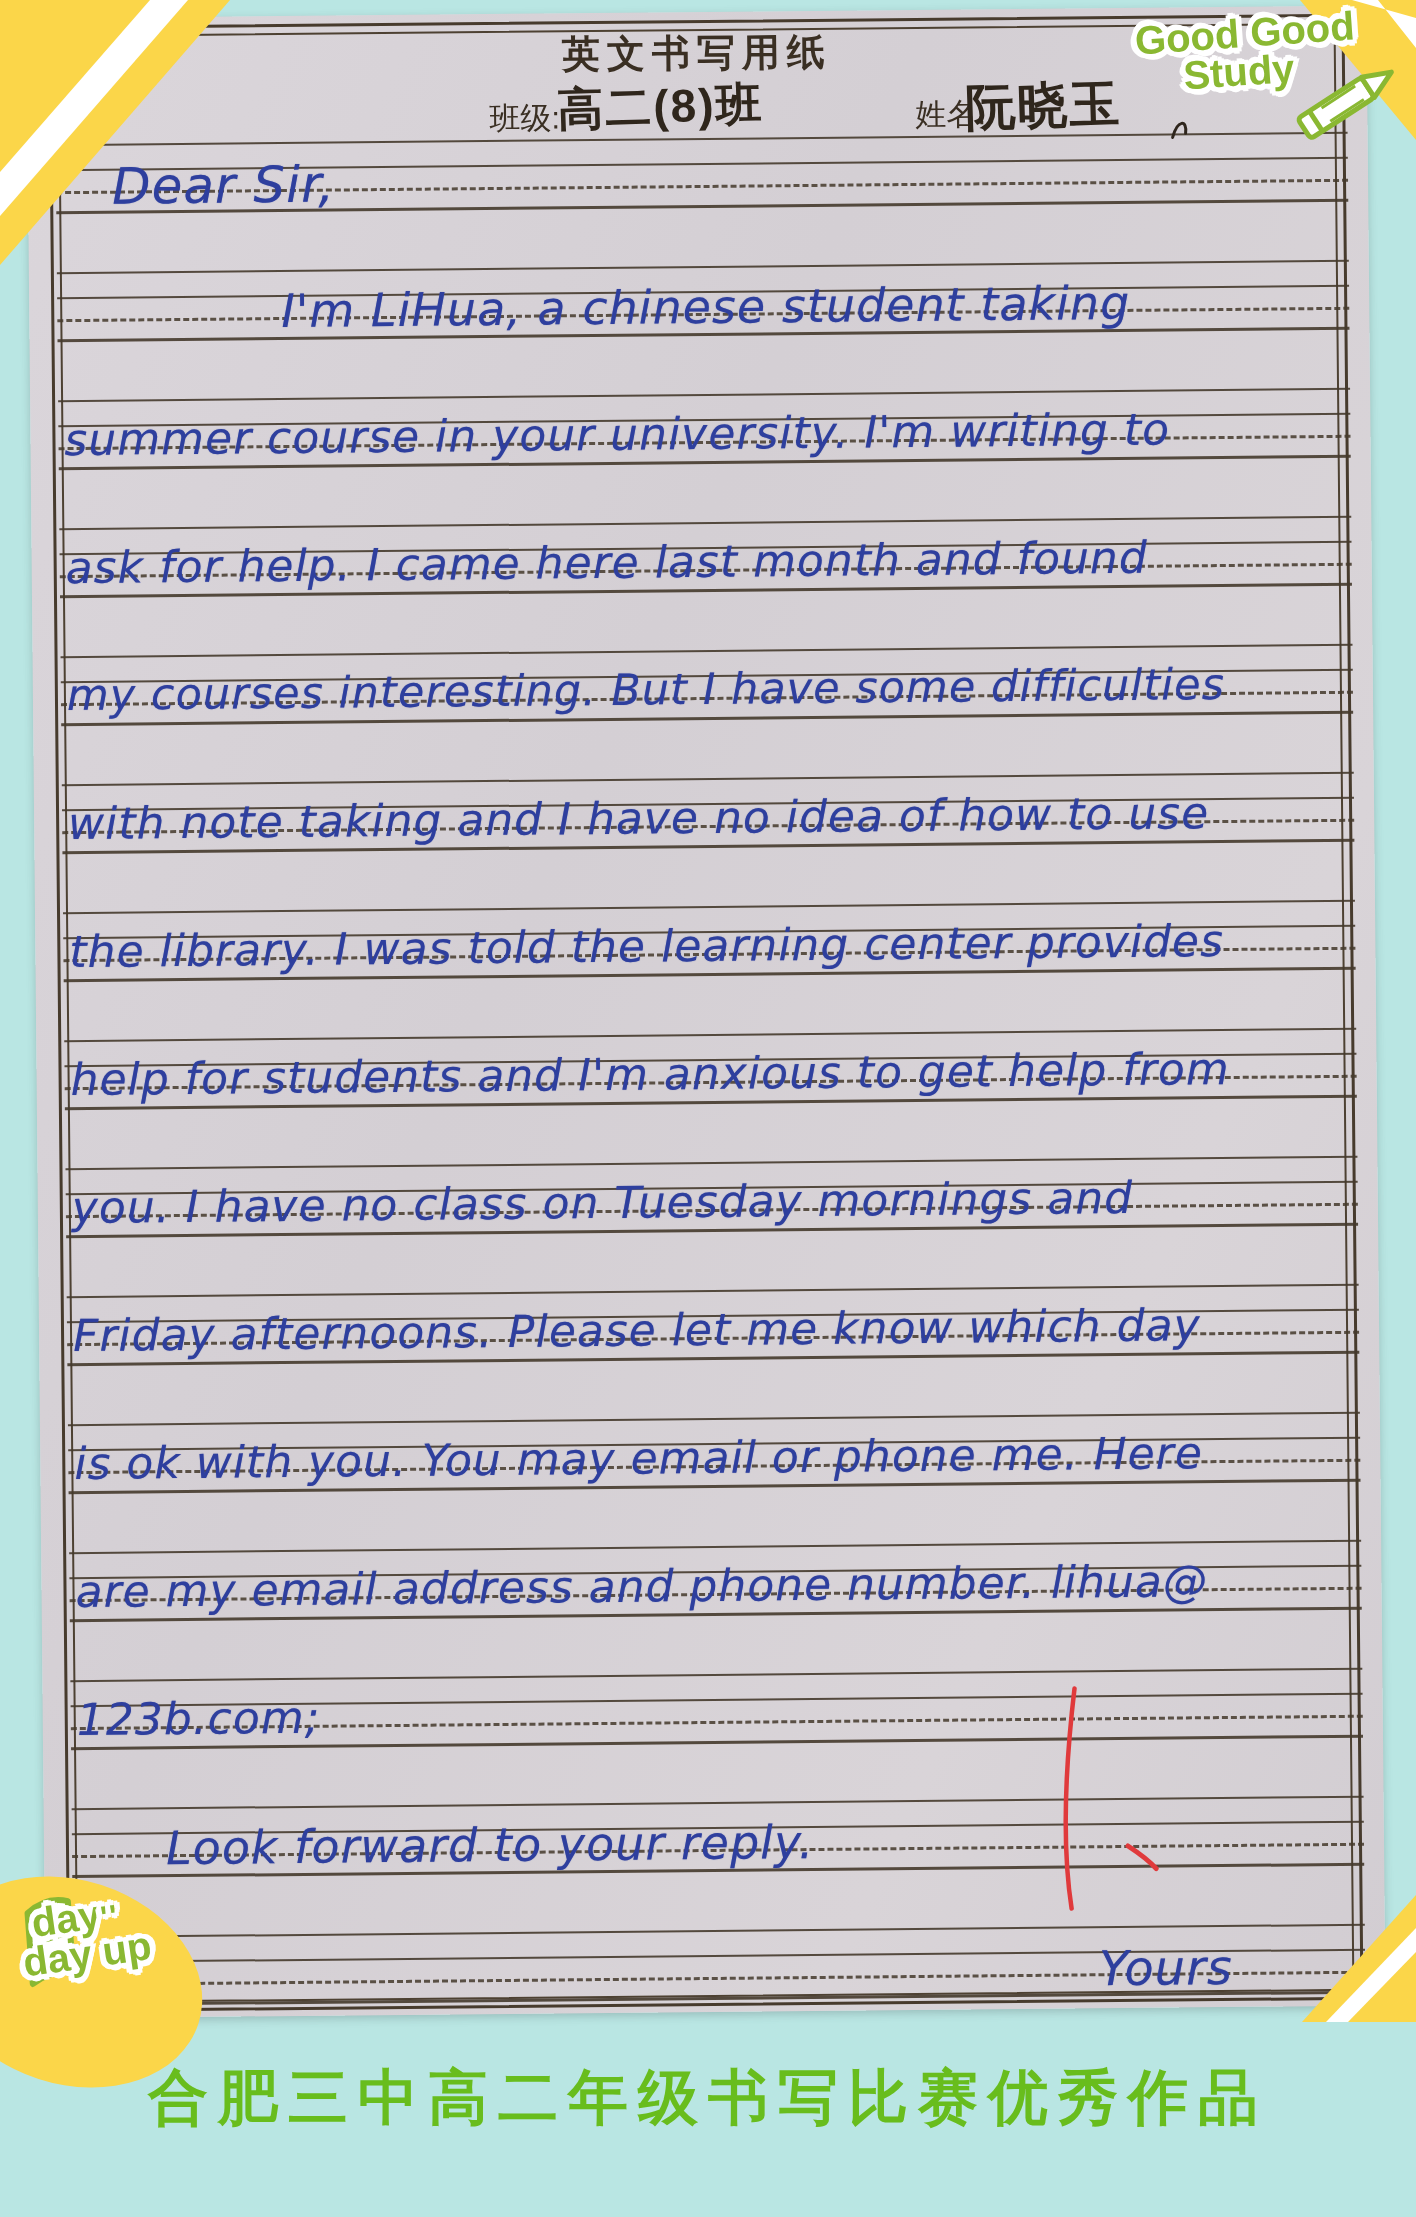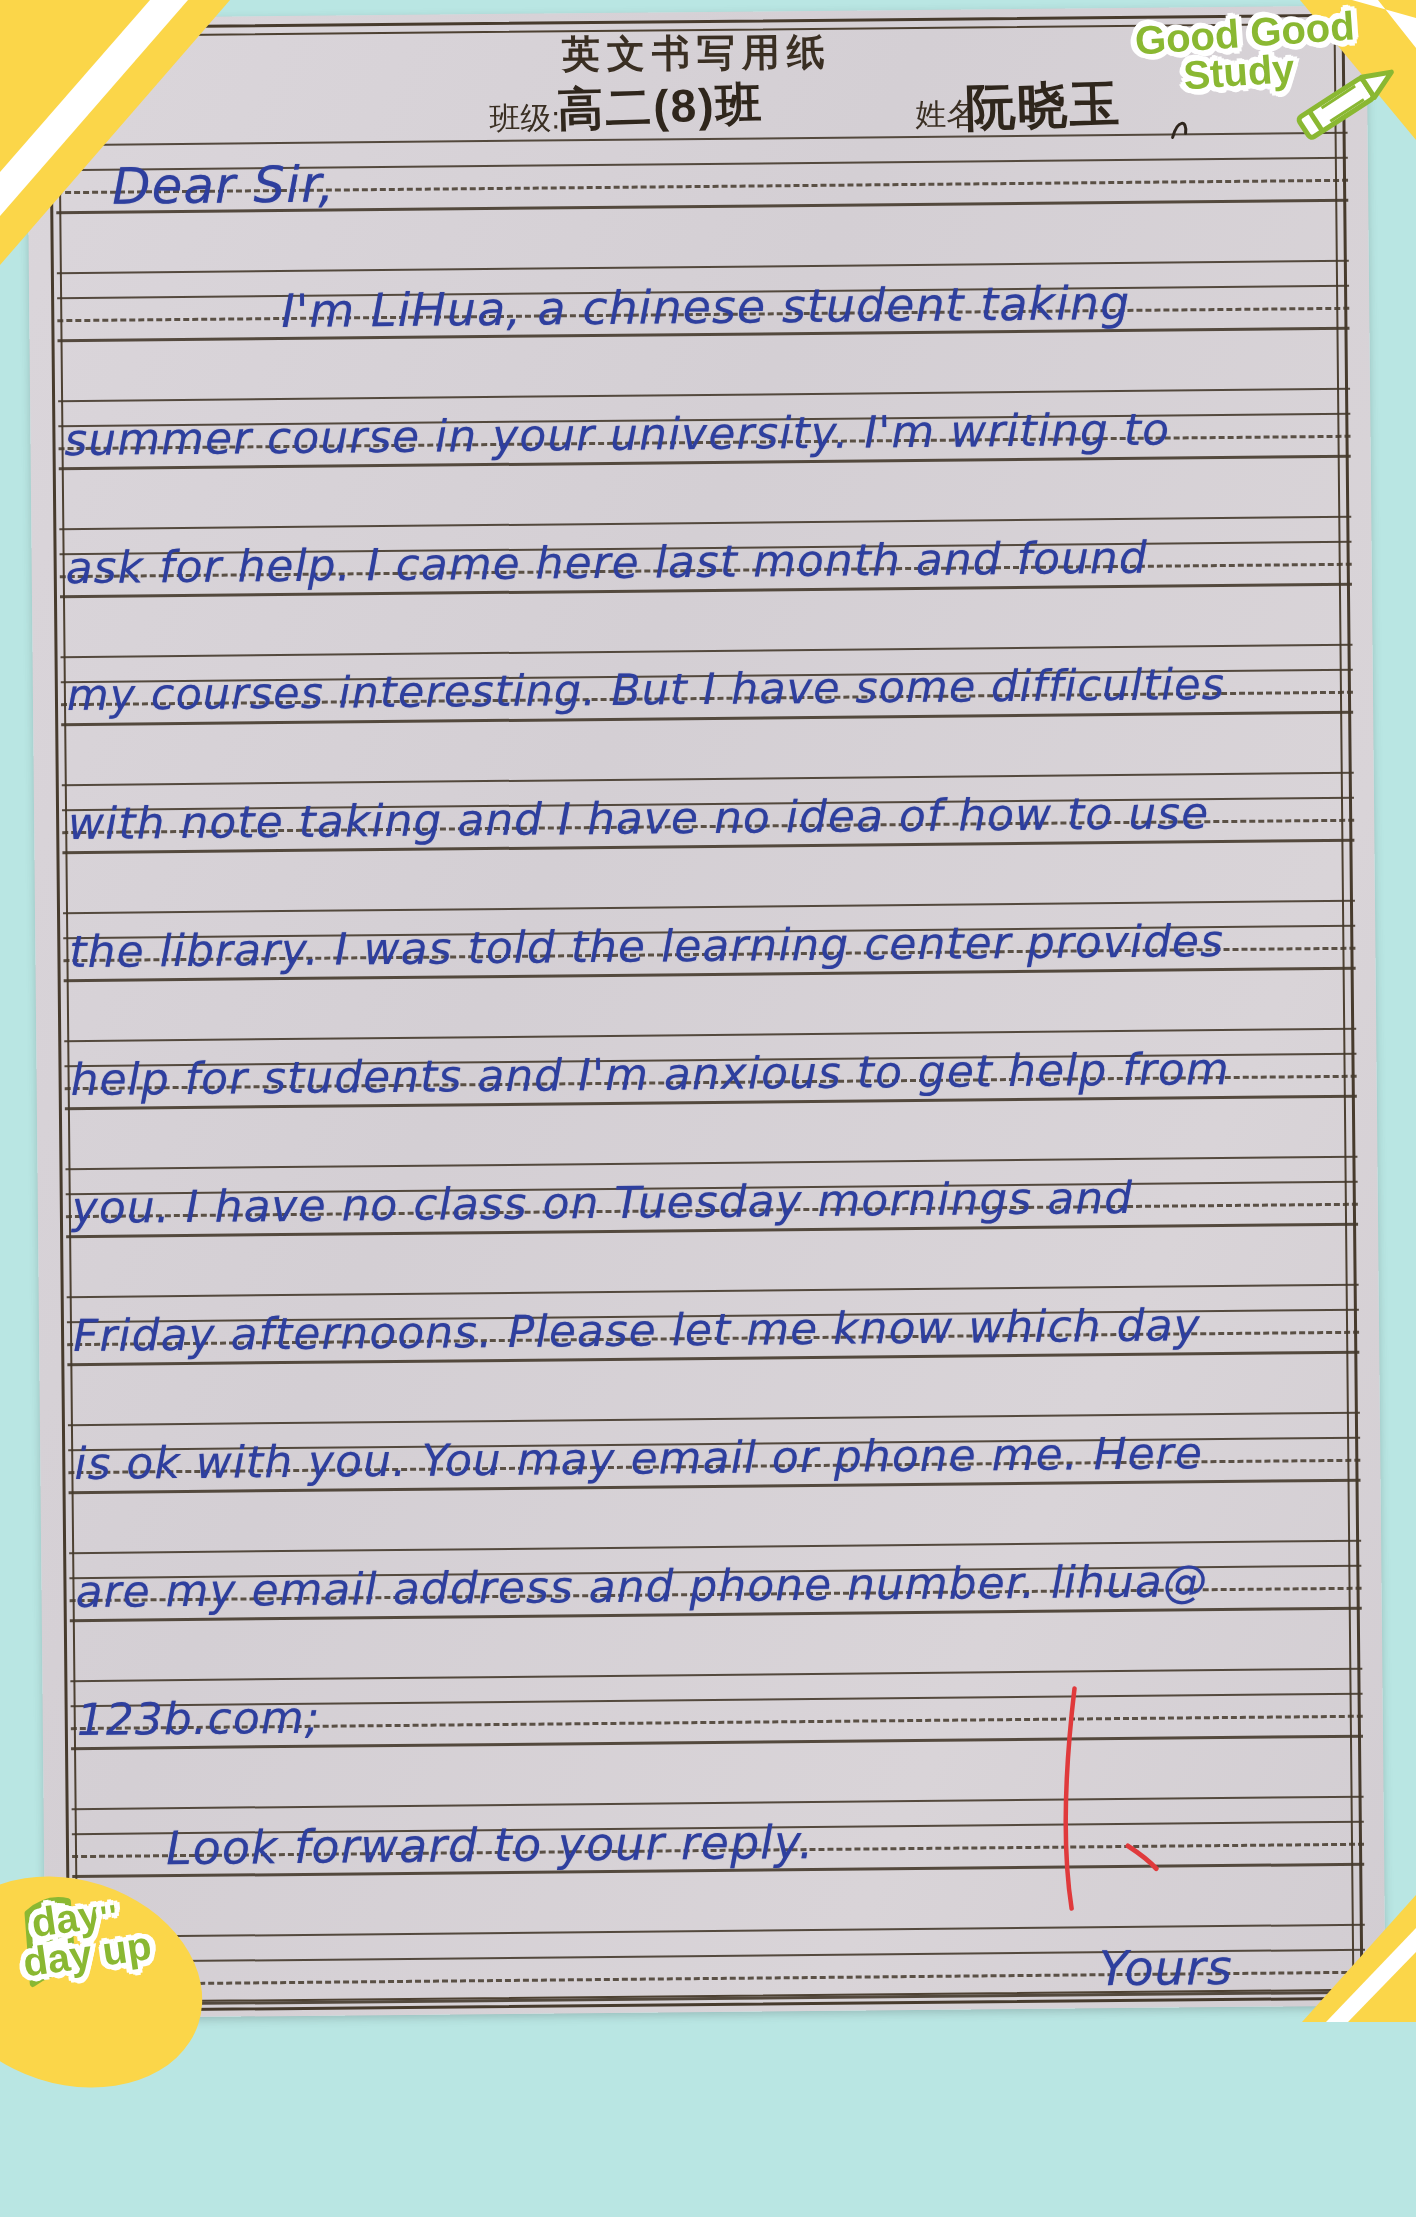--- a/index.html
+++ b/index.html
@@ -255,14 +255,15 @@
       <line x1="36" y1="30" x2="64" y2="28" stroke-width="3"></line>
       <line x1="34" y1="42" x2="62" y2="40" stroke-width="3"></line>
       <line x1="32" y1="54" x2="60" y2="52" stroke-width="3"></line>
     </g>
   </svg>
   <div class="sticker" id="sticker-ddu">
     <div class="l1"><span>day</span><span class="marks">''</span></div>
     <div class="l2">day up</div>
   </div>
 
+  <div class="caption">合肥三中高二年级书写比赛优秀作品</div>
 
 </div>
 
 </body></html>

